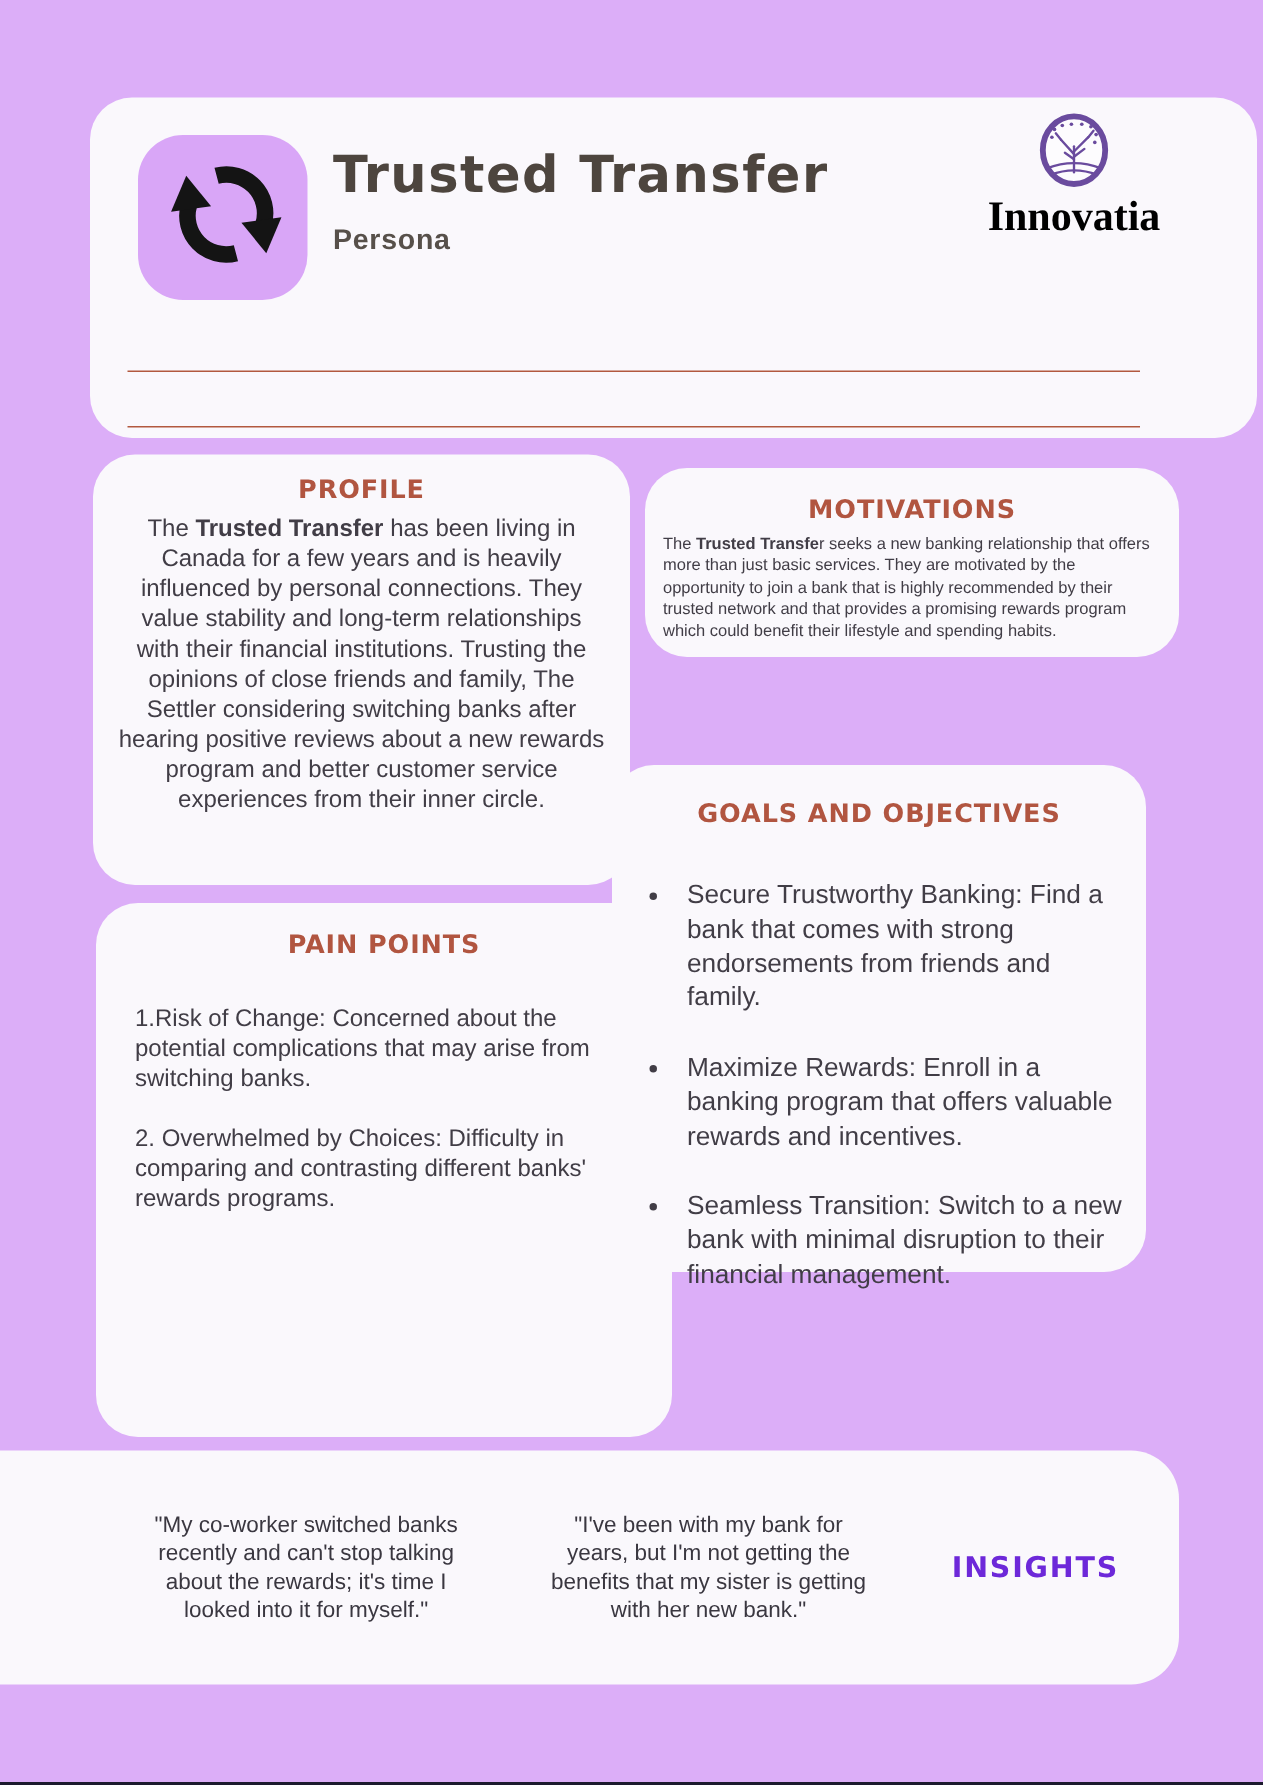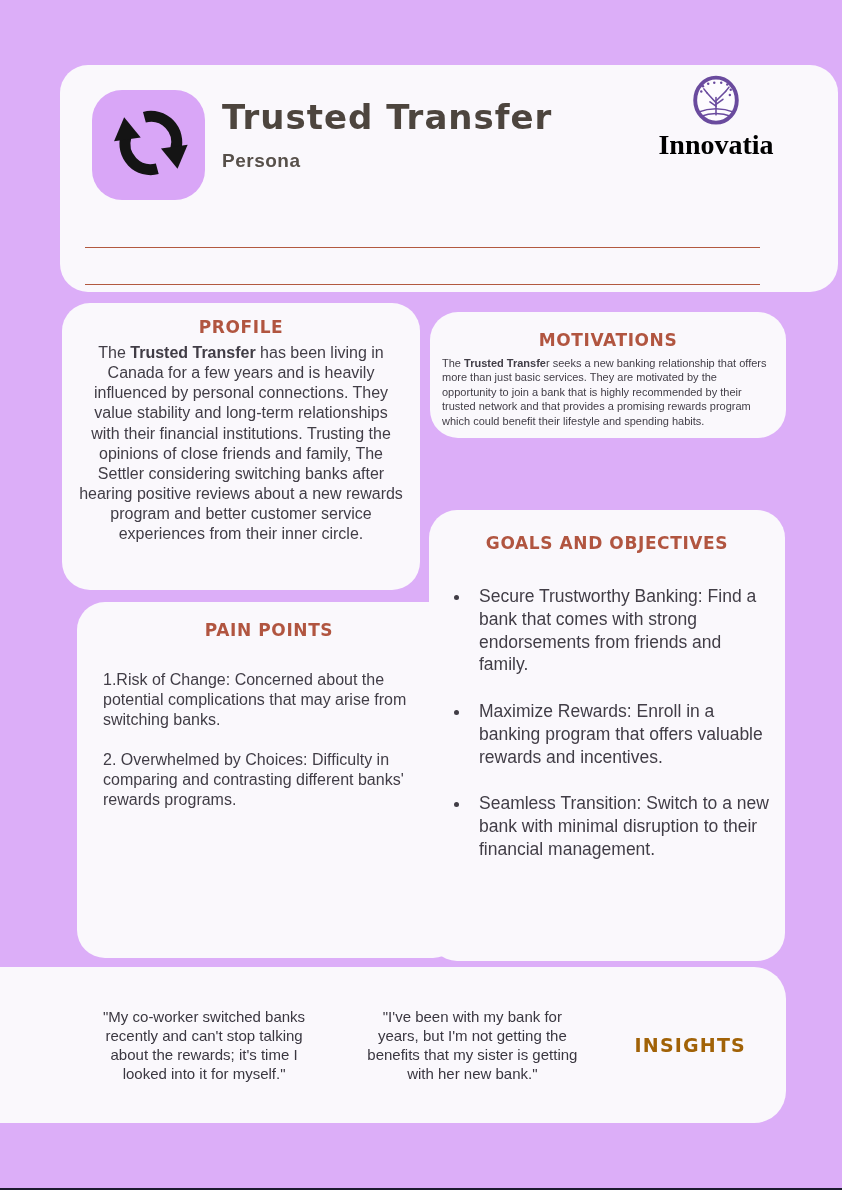--- a/index.html
+++ b/index.html
@@ -32,23 +32,23 @@
     margin-top:2px; font-family:Liberation Serif, serif; font-weight:bold;
     font-size:28px; color:#000000;
   }
   .rule {
     position:absolute; left:25px; right:78px; height:0;
     border-top:1.6px solid #b2593f;
   }
   .rule-1 { top:182px; } .rule-2 { top:219px; }
   
   .profile-card      { left:62px;  top:303px; width:358px; height:287px; }
-  .pain-card         { left:77px;  top:602px; width:384px; height:356px; }
+  .pain-card         { left:64px;  top:602px; width:384px; height:356px; }
   .motivations-card  { left:430px; top:312px; width:356px; height:126px; }
-  .goals-card        { left:429px; top:510px; width:356px; height:451px; }
+  .goals-card        { left:408px; top:510px; width:356px; height:338px; }
   .insights-card     { left:0; top:967px; width:786px; height:156px; border-radius:0 32px 32px 0; }
   .section-heading {
     font-family:"DejaVu Sans", sans-serif; font-weight:bold;
     font-size:17px; letter-spacing:0.6px; color:#b15540; text-align:center;
   }
   .profile-card .section-heading { padding-top:14px; }
   .motivations-card .section-heading { padding-top:18px; }
   .pain-card .section-heading { padding-top:18px; }
   .goals-card .section-heading { padding-top:23px; }
   .body-text { color:#413d46; }
@@ -69,21 +69,21 @@
     position:absolute; left:88px; right:40px; top:0; bottom:0;
     display:flex; align-items:center;
   }
   .quote {
     font-size:15px; line-height:1.28; text-align:center; color:#3a3740;
   }
   .quote-1 { width:236px; margin-right:42px; }
   .quote-2 { width:224px; margin-right:52px; }
   .insights-heading {
     font-family:"DejaVu Sans", sans-serif; font-weight:bold;
-    font-size:19px; letter-spacing:1.2px; color:#a16207;
+    font-size:19px; letter-spacing:1.2px; color:#6d28d9;
   }
   .bottom-bar {
     position:absolute; left:0; bottom:0; width:842px; height:2px; background:#1c1b2e;
   }
   b { font-weight:bold; }
 </style>
 </head>
 <body>
 
 <div class="page">

